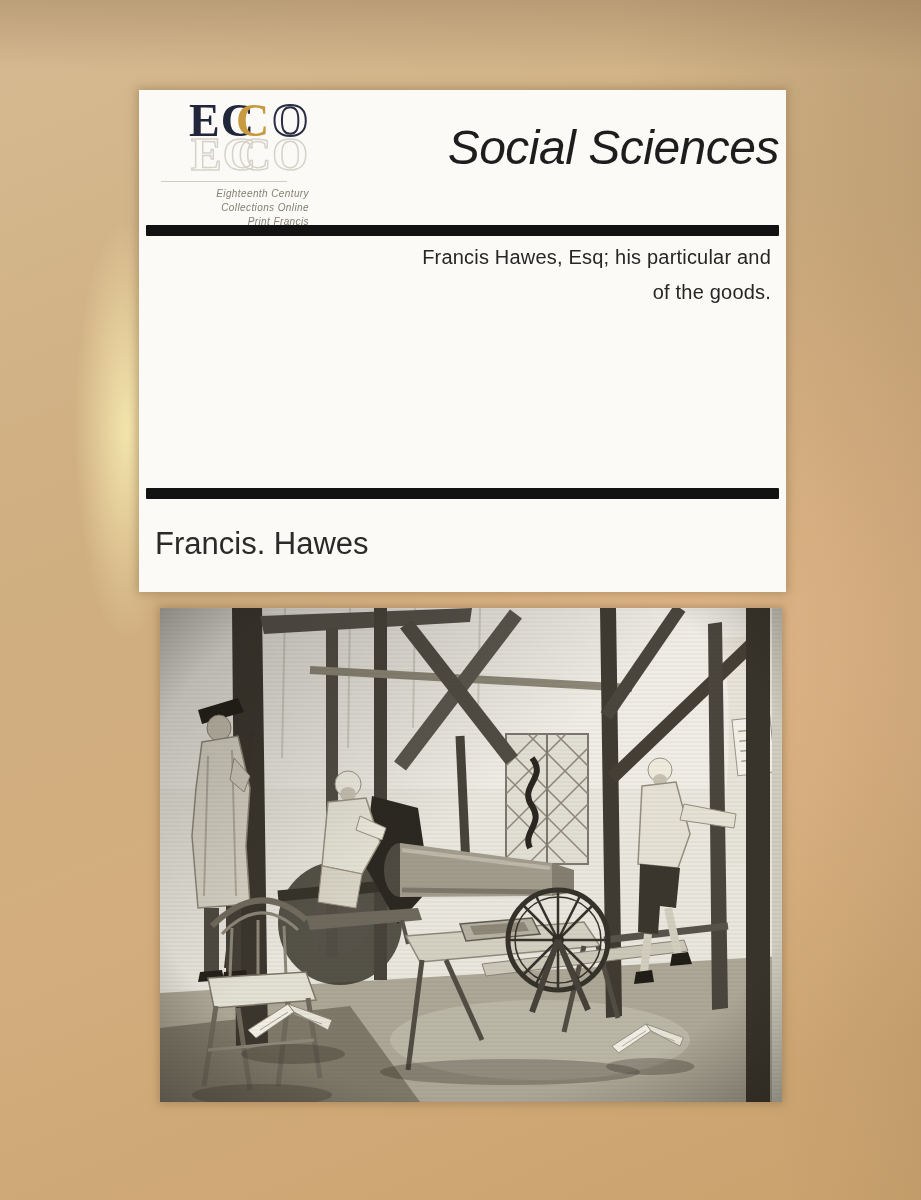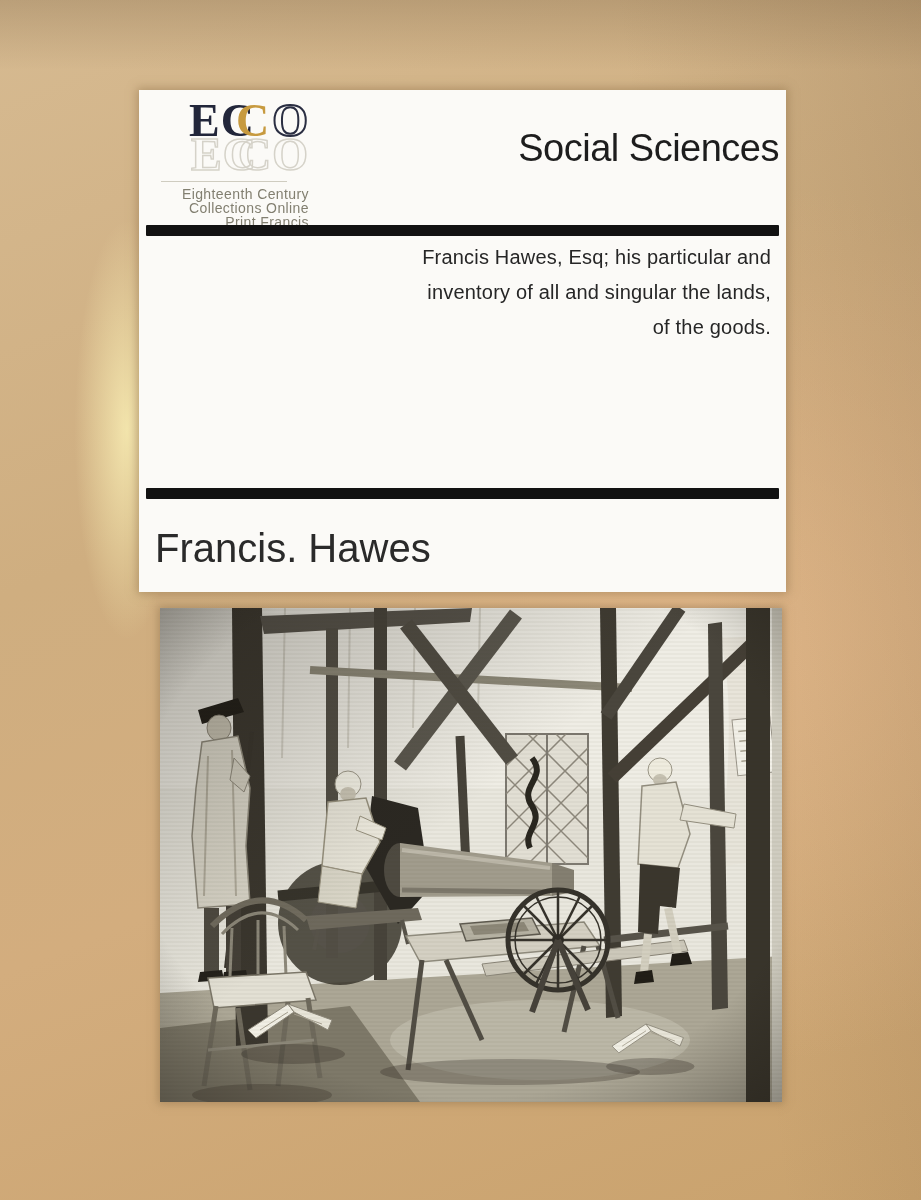--- a/index.html
+++ b/index.html
@@ -22,30 +22,30 @@
   }
   
   .logo{position:absolute;left:20px;top:8px;width:150px;}
   .logo-row{font-family:"Liberation Serif", serif;font-weight:bold;font-size:46px;line-height:46px;letter-spacing:1px;color:#22263a;white-space:nowrap;}
   .logo-row .c-gold{color:#c79a3f;}
   .logo-row .c-dark{margin-left:-19px;color:#262a3e;}
   .logo-row .o-outline{color:transparent;-webkit-text-stroke:2px #2a2e42;margin-left:2px;}
   .logo-row-faded{margin-top:-12px;opacity:.55;}
   .logo-row-faded span{color:transparent !important;-webkit-text-stroke:1.5px #b7b3a4;}
   .logo-divider{width:126px;height:1px;background:#cfccc0;margin:3px 0 5px 2px;}
-  .logo-taglines{font-size:14px;line-height:14px;color:#827f70;letter-spacing:.4px;padding-left:3px;}
-  
-  .category{position:absolute;top:36px;right:7px;font-size:38px;line-height:44px;color:#1d1d1d;letter-spacing:-0.5px;}
+  .logo-taglines{font-size:10px;line-height:14px;color:#827f70;letter-spacing:.4px;padding-left:3px;font-style:italic;}
+  
+  .category{position:absolute;top:36px;right:7px;font-size:48px;line-height:44px;color:#1d1d1d;letter-spacing:-0.5px;font-style:italic;}
   
   .rule{position:absolute;left:7px;right:7px;height:11px;background:#121212;border-radius:1px;}
   .rule-top{top:135px;}
   .rule-bottom{top:398px;}
   
   .title{position:absolute;left:16px;top:150px;width:616px;font-size:20px;line-height:35px;color:#262626;letter-spacing:.2px;}
-  .author{position:absolute;left:16px;top:436px;font-size:40px;color:#2a2a2a;}
+  .author{position:absolute;left:16px;top:436px;font-size:31px;color:#2a2a2a;}
   
   .engraving{
     position:absolute;left:160px;top:608px;width:622px;height:494px;
     box-shadow:0 0 8px 2px rgba(140,112,74,0.5);
     background:#e6e3da;
   }
   .engraving svg{display:block;width:622px;height:494px;}
 </style>
 </head>
 <body>
@@ -64,21 +64,20 @@
         <div>Print Francis</div>
       </div>
     </div>
 
     <div class="category">Social Sciences</div>
 
     <div class="rule rule-top"></div>
 
     <div class="title">
       <div>Francis Hawes, Esq; his particular and</div>
-      <div>inventory of all and singular the lands,</div>
       <div>of the goods.</div>
     </div>
 
     <div class="rule rule-bottom"></div>
 
     <div class="author">Francis. Hawes</div>
   </div>
 
   <div class="engraving" aria-label="Eighteenth-century engraving of apprentices at weaving looms with a spinning wheel, chair and open books">
     <svg viewBox="0 0 622 494" xmlns="http://www.w3.org/2000/svg">

